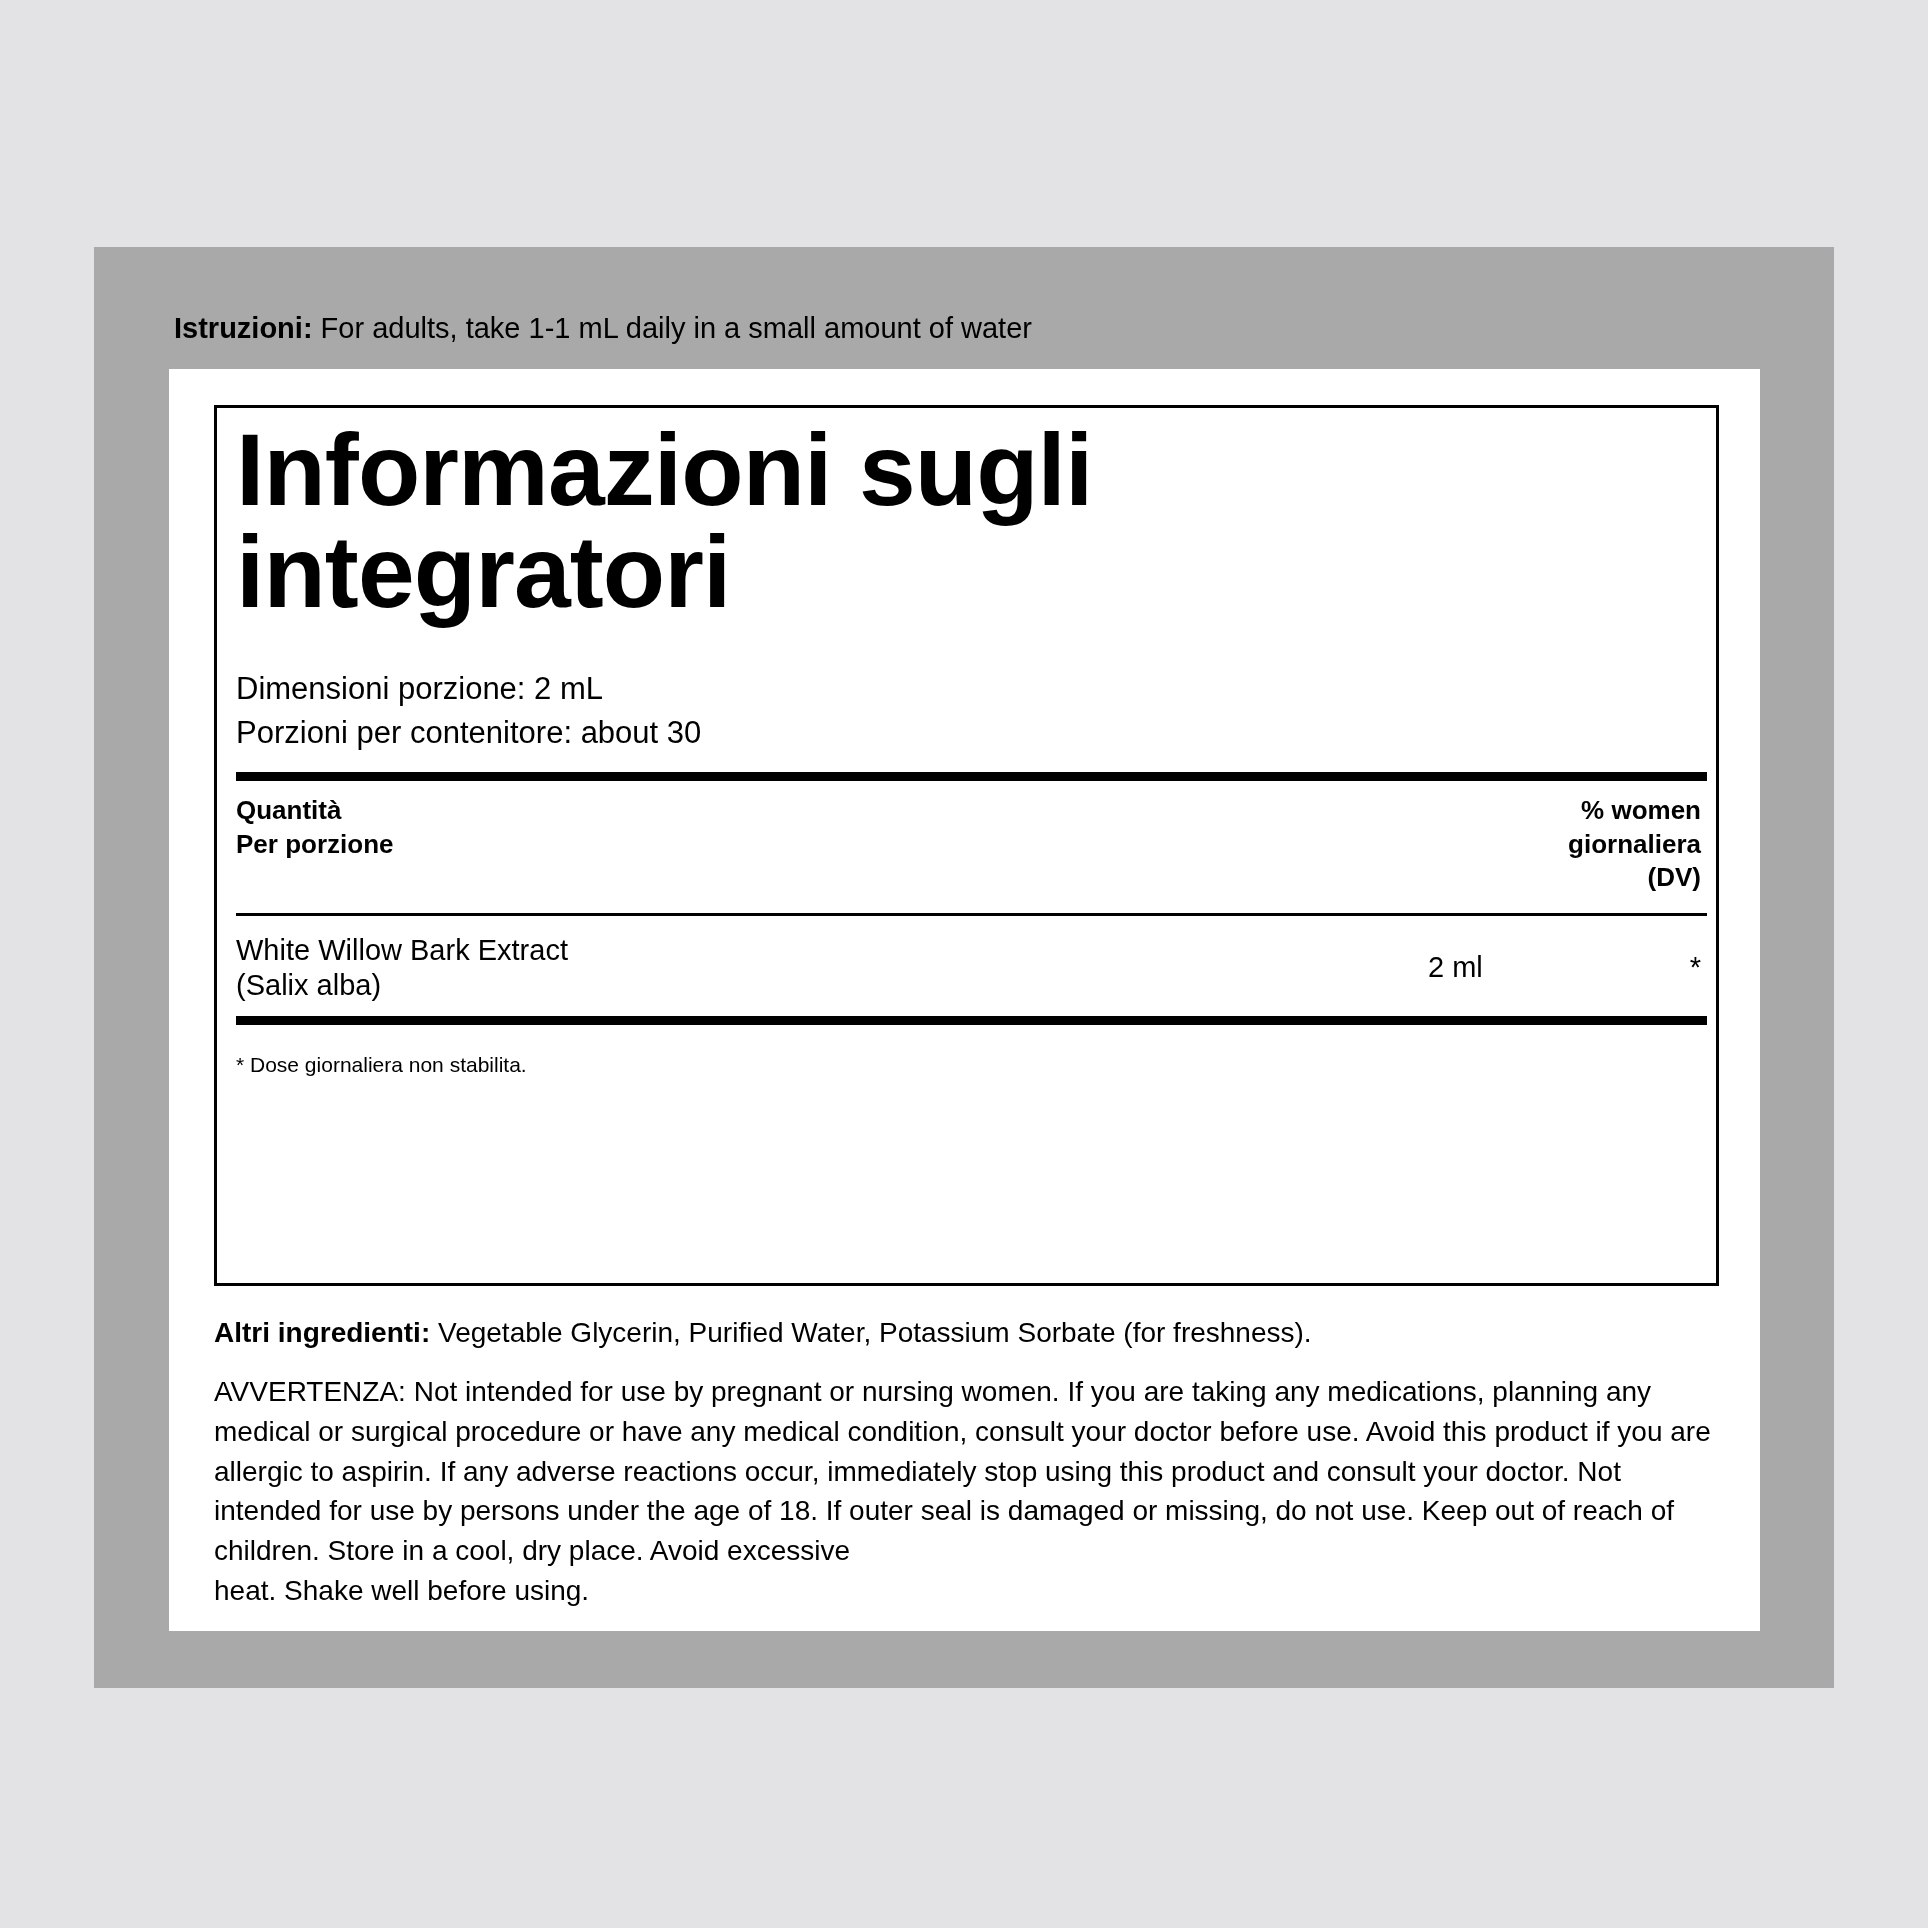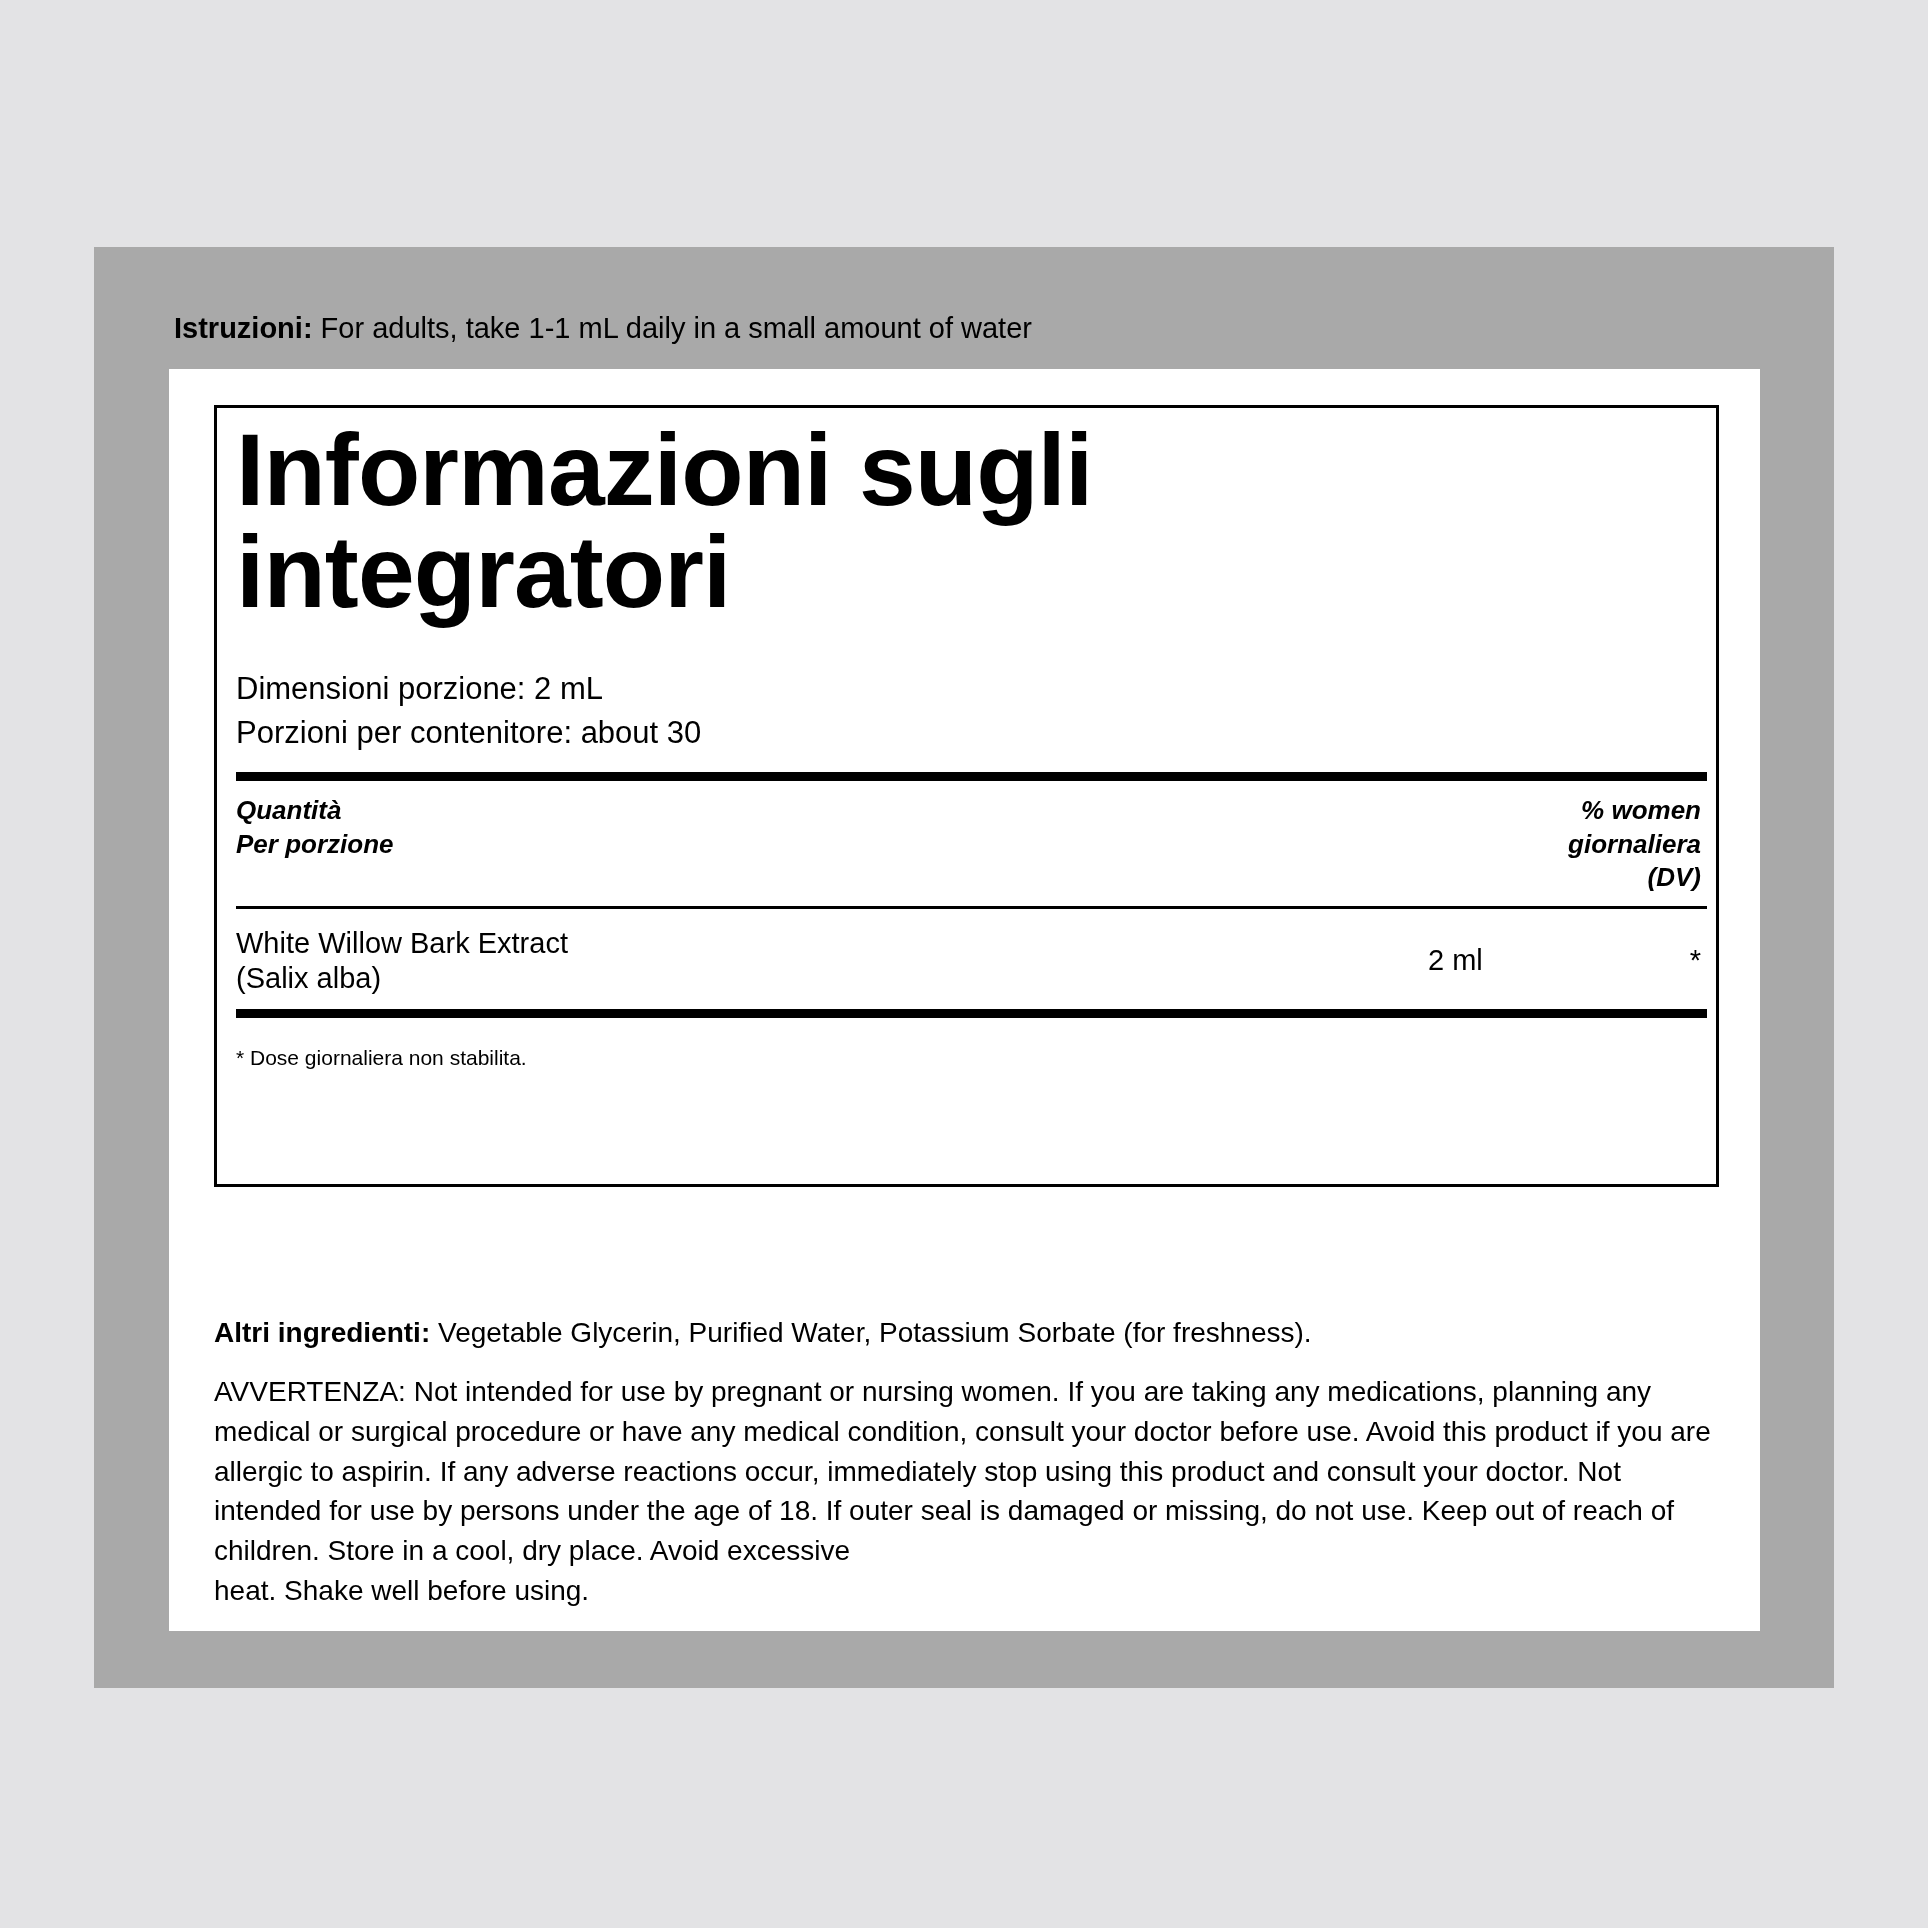--- a/index.html
+++ b/index.html
@@ -45,21 +45,21 @@
     height: 1262px;
     background: #ffffff;
     box-sizing: border-box;
   }
 
   .facts-box {
     position: absolute;
     left: 45px;
     top: 36px;
     width: 1505px;
-    height: 782px;
+    height: 881px;
     border: 3.8px solid #000;
     box-sizing: border-box;
   }
 
   .facts-inner {
     position: absolute;
     left: 19px;
     top: 11.3px;
     right: 9.4px;
   }
@@ -97,22 +97,21 @@
     height: 2.8px;
     background: #000;
   }
 
   .amount-row {
     position: relative;
     display: flex;
     justify-content: space-between;
     align-items: flex-start;
     padding-top: 13px;
-    padding-bottom: 11px;
-    font-style: italic;
+    padding-bottom: 18px;
   }
   .amount-left {
     font-size: 26px;
     font-weight: bold;
     line-height: 1.3;
     color: #000;
   }
   .amount-right {
     font-size: 26px;
     font-weight: bold;

